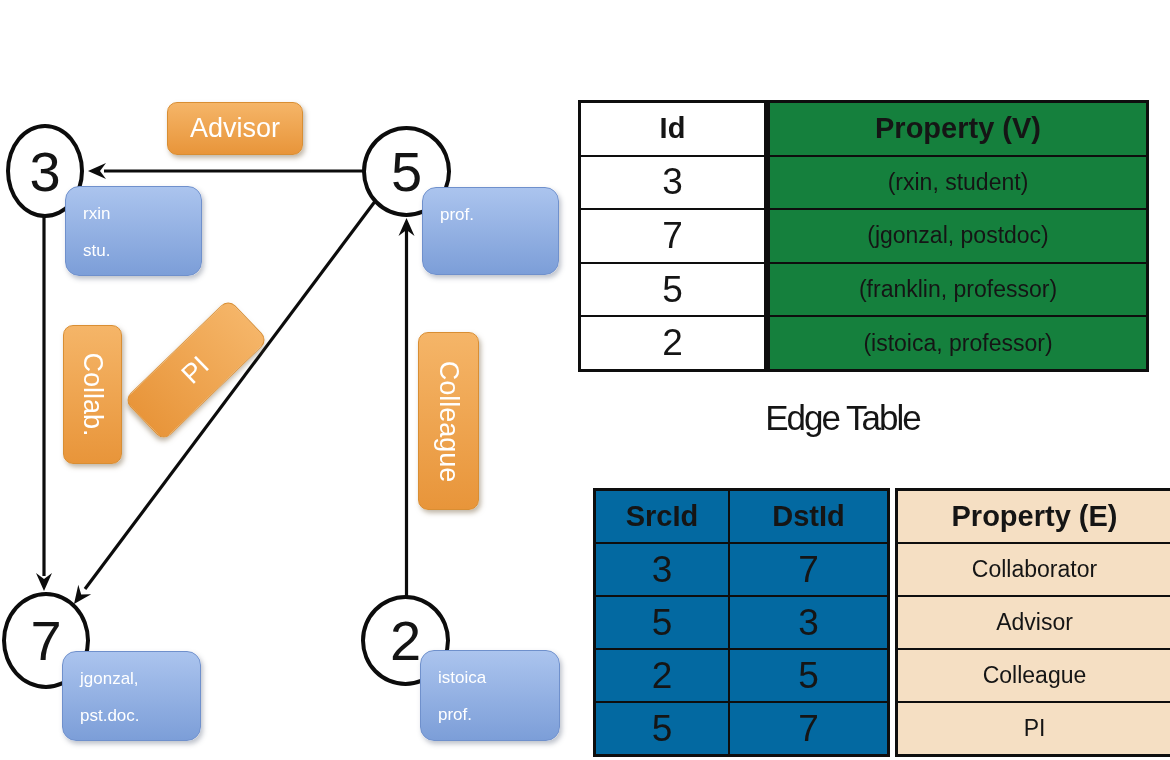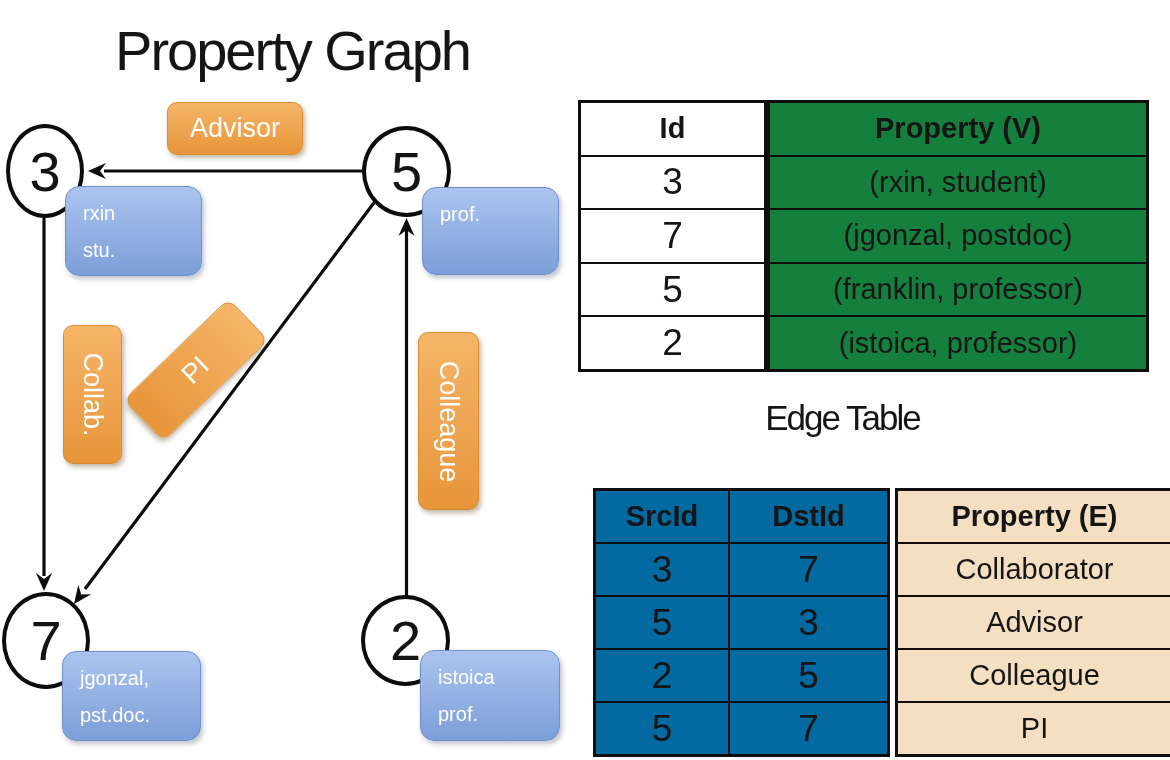--- a/index.html
+++ b/index.html
@@ -22,21 +22,21 @@
           font-size:56px; color:#141414; }
   .n3 { left:6px;  top:124px; width:78px; height:94px; }
   .n5 { left:362px; top:126px; width:89px; height:91px; }
   .n7 { left:2px;  top:592px; width:88px; height:97px; }
   .n2 { left:361px; top:595px; width:89px; height:91px; }
 
   .vprop { position:absolute; border-radius:14px; color:#fff;
            background:linear-gradient(#abc4ee, #7c9ed8);
            border:1.5px solid #6f90cc;
            box-shadow:2px 3px 5px rgba(110,120,140,.45);
-           font-size:20px; line-height:37px; padding:8px 6px 0 17px; }
+           font-size:17px; line-height:37px; padding:8px 6px 0 17px; }
   .b-rxin     { left:65px;  top:186px; width:137px; height:90px; }
   .b-franklin { left:422px; top:187px; width:137px; height:88px; }
   .b-jgonzal  { left:62px;  top:651px; width:139px; height:90px; }
   .b-istoica  { left:420px; top:650px; width:140px; height:91px; }
 
   .eprop { position:absolute; border-radius:10px; color:#fff;
            background:linear-gradient(#f5b568, #e8953a);
            border:1px solid #d98e33;
            box-shadow:2px 3px 5px rgba(130,110,80,.5);
            display:flex; align-items:center; justify-content:center;
@@ -56,32 +56,31 @@
   .v-h { height:272px; }
   .e-h { height:269px; }
   .w-id   { width:189px; }
   .w-vpv  { width:382px; background:#15803d; }
   .w-src  { width:132px; }
   .w-dst  { width:159px; border-left:2.5px solid #0e0e0e; }
   .w-epe  { width:279px; background:#f5dfc3; }
   .pair { display:flex; flex-direction:row; border:3px solid #0e0e0e; background:#0369a1; }
   .pair .icol { display:flex; flex-direction:column; }
   .cell { flex:1; display:flex; align-items:center; justify-content:center;
-          border-bottom:2.5px solid #0e0e0e; font-size:29px; color:#151515;
+          border-bottom:2.5px solid #0e0e0e; font-size:23px; color:#151515;
           white-space:nowrap; }
   .cell:last-child { border-bottom:none; }
   .cell.th  { font-weight:700; font-size:29px; }
   .cell.num { font-size:37px; }
 </style>
 </head>
 <body>
 
 <div class="stage">
 
-  <div class="title t-graph">Property Graph</div>
   <div class="title t-edge">Edge Table</div>
 
   <svg class="edges" width="585" height="760">
 
     <line x1="380" y1="171" x2="104" y2="171" stroke="#0c0c0c" stroke-width="3.2"></line>
     <polygon points="88,171 106,163 100,171 106,179" fill="#0c0c0c"></polygon>
 
     <line x1="44" y1="210" x2="44" y2="576" stroke="#0c0c0c" stroke-width="3.2"></line>
     <polygon points="44,591 36,573 44,579 52,573" fill="#0c0c0c"></polygon>
 

